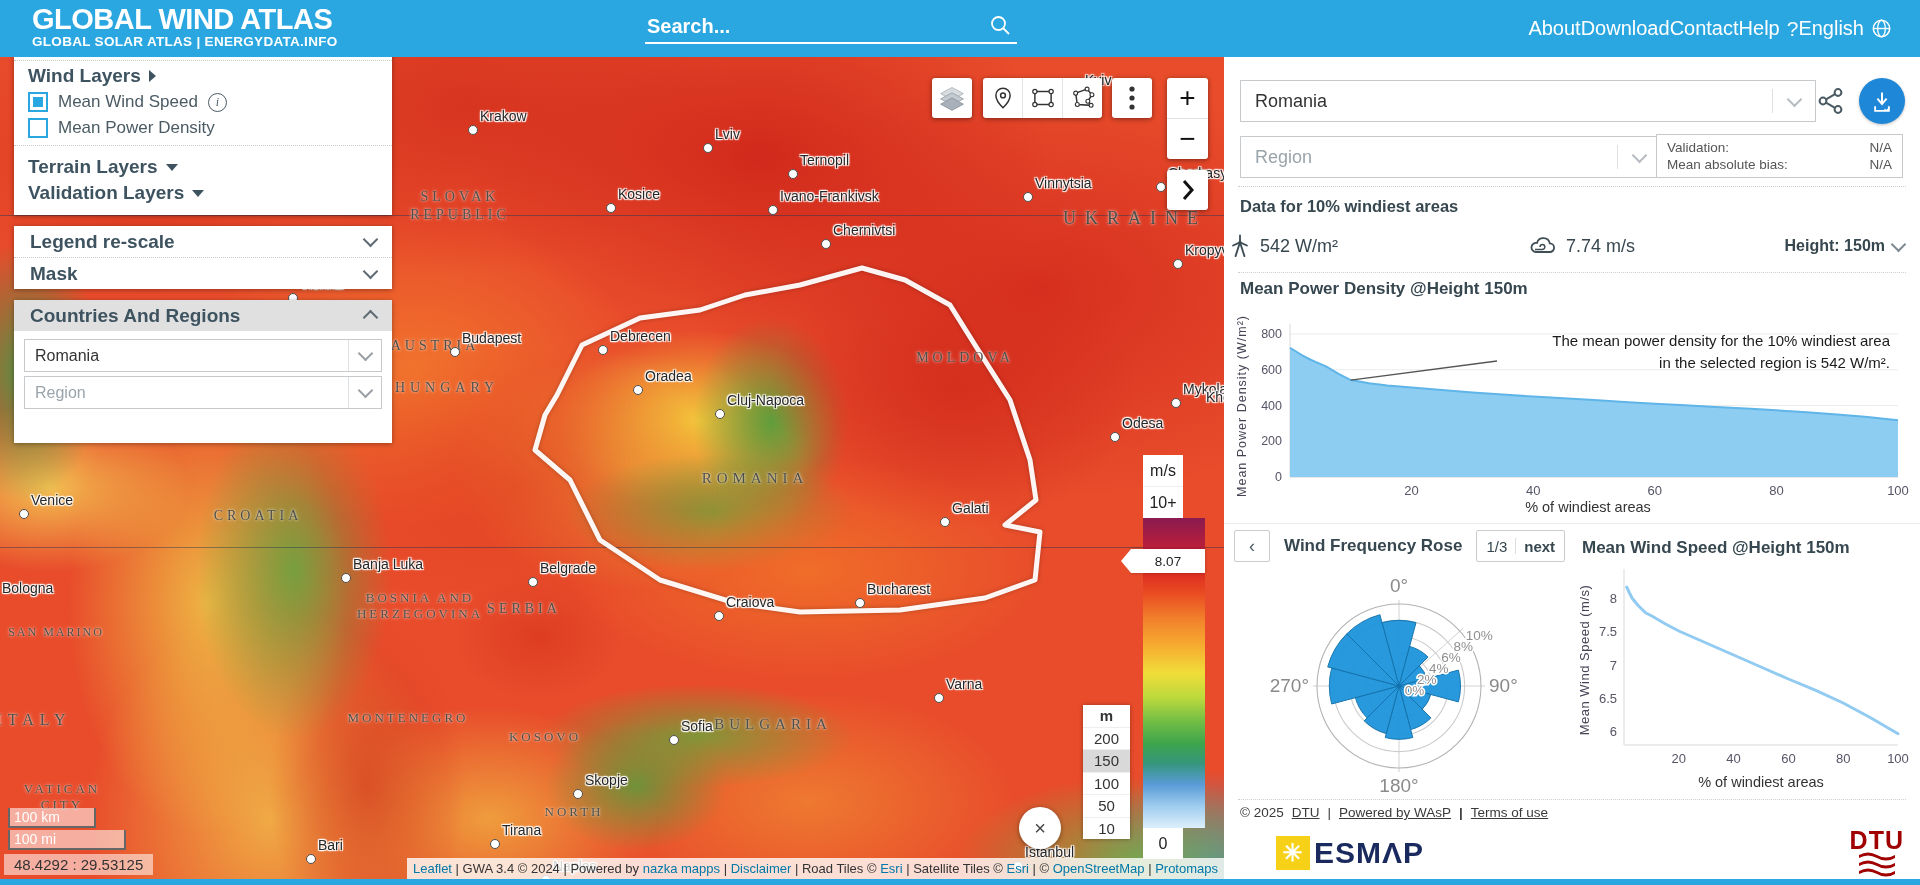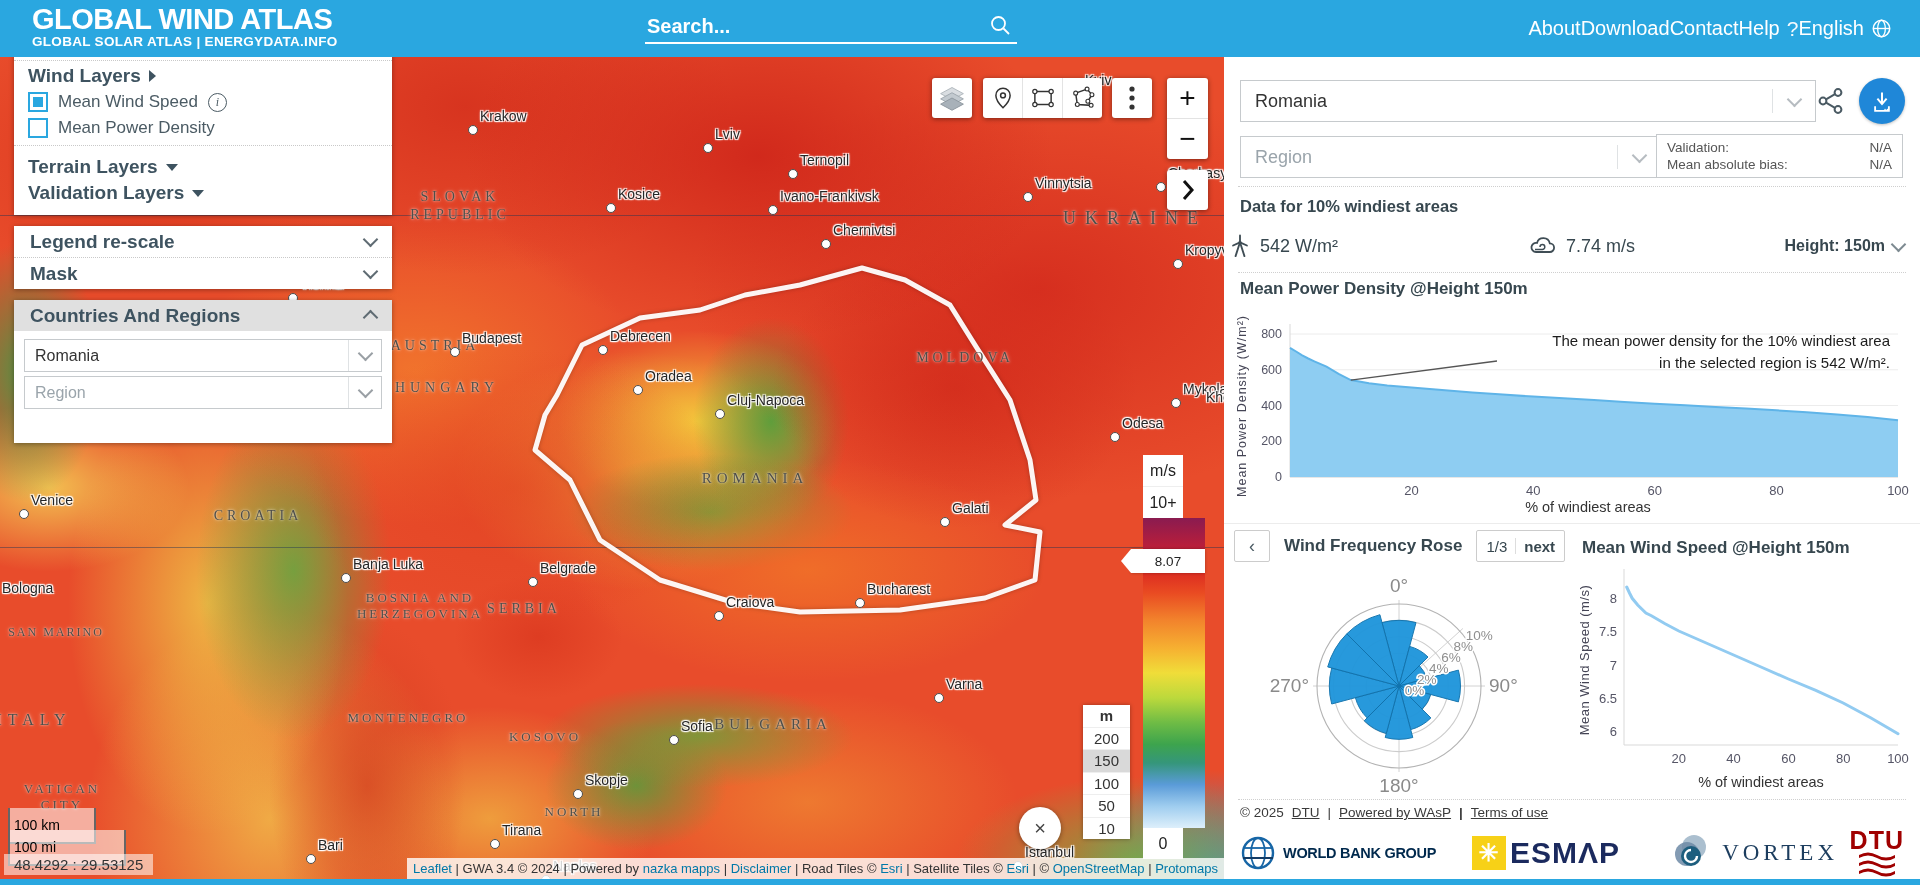--- a/index.html
+++ b/index.html
@@ -76,21 +76,21 @@
   .hsel{position:absolute;left:1083px;top:648px;width:47px;background:#fff;box-shadow:0 0 4px rgba(0,0,0,.35);z-index:5;}
   .hsel .hrow{height:21.5px;display:flex;align-items:center;justify-content:center;font-size:15px;color:#333;
         border-top:1px solid #eee;cursor:pointer;}
   .hsel .hrow.hdr2{font-weight:bold;cursor:default;border-top:none;}
   .hsel .hrow.sel{background:#d9d9d9;}
   .xcircle{position:absolute;left:1019px;top:750px;width:42px;height:42px;border-radius:50%;background:#fff;
         box-shadow:0 1px 5px rgba(0,0,0,.4);display:flex;align-items:center;justify-content:center;
         font-size:20px;color:#444;cursor:pointer;z-index:6;}
   
   .sbar{position:absolute;background:rgba(255,255,255,.55);border:2px solid #666;border-top:none;
-        font-size:14px;color:#000000;padding:8px 4px;line-height:18px;}
+        font-size:14px;color:#ffffff;padding:0 4px;line-height:18px;}
   .coords{position:absolute;left:4px;top:797px;background:rgba(255,255,255,.55);font-size:15px;color:#333;
         padding:2px 10px;}
   .attrib{position:absolute;right:0;bottom:6px;background:rgba(255,255,255,.8);font-size:13px;color:#333;
         padding:3px 6px;white-space:nowrap;}
   .attrib .link{color:#0078a8;cursor:pointer;}
   
   .panelbox{position:absolute;background:#fff;box-shadow:0 1px 5px rgba(0,0,0,.35);z-index:10;}
   .pb1{left:14px;top:16px;width:378px;height:199px;}
   .pb2{left:14px;top:226px;width:378px;height:63px;}
   .pb3{left:14px;top:300px;width:378px;height:143px;}
@@ -614,43 +614,25 @@
     <div class="sdot" style="top:742px"></div>
     <div class="sfooter">
       <span>© 2025</span>
       <span class="lnk">DTU</span>
       <span>|</span>
       <span class="lnk">Powered by WAsP</span>
       <span style="font-weight:bold">|</span>
       <span class="lnk">Terms of use</span>
     </div>
     <div class="logos">
-      <div class="wbg">
-        <svg width="36" height="36" viewBox="0 0 36 36">
-          <circle cx="18" cy="18" r="15" fill="none" stroke="#1766a6" stroke-width="2.4"></circle>
-          <ellipse cx="18" cy="18" rx="7" ry="15" fill="none" stroke="#1766a6" stroke-width="1.8"></ellipse>
-          <line x1="3" y1="13" x2="33" y2="13" stroke="#1766a6" stroke-width="1.8"></line>
-          <line x1="3" y1="23" x2="33" y2="23" stroke="#123c66" stroke-width="2"></line>
-        </svg>
-        <span>WORLD BANK GROUP</span>
-      </div>
       <div class="esmap">
         <span class="esq">
             <span>✳</span>
           </span>
         <span>ESMΛP</span>
-      </div>
-      <div class="vortex">
-        <svg width="42" height="42" viewBox="0 0 42 42">
-          <circle cx="22" cy="15" r="12" fill="#8fa9bf" opacity=".75"></circle>
-          <circle cx="15" cy="22" r="12" fill="#6d8aa6" opacity=".85"></circle>
-          <circle cx="19" cy="24" r="10" fill="#1d5e7e"></circle>
-          <path d="M19 18 a6 6 0 1 0 6 6" fill="none" stroke="#fff" stroke-width="2.4"></path>
-        </svg>
-        <span>VORTEX</span>
       </div>
       <div class="dtulogo">
         <span class="t">DTU</span>
         <svg width="40" height="26" viewBox="0 0 40 26">
           <g fill="#a00000">
             <path d="M2 4 q9 -5 18 0 q9 5 18 0 l0 3 q-9 5 -18 0 q-9 -5 -18 0 Z"></path>
             <path d="M2 12 q9 -5 18 0 q9 5 18 0 l0 3 q-9 5 -18 0 q-9 -5 -18 0 Z"></path>
             <path d="M2 20 q9 -5 18 0 q9 5 18 0 l0 3 q-9 5 -18 0 q-9 -5 -18 0 Z"></path>
           </g>
         </svg>

